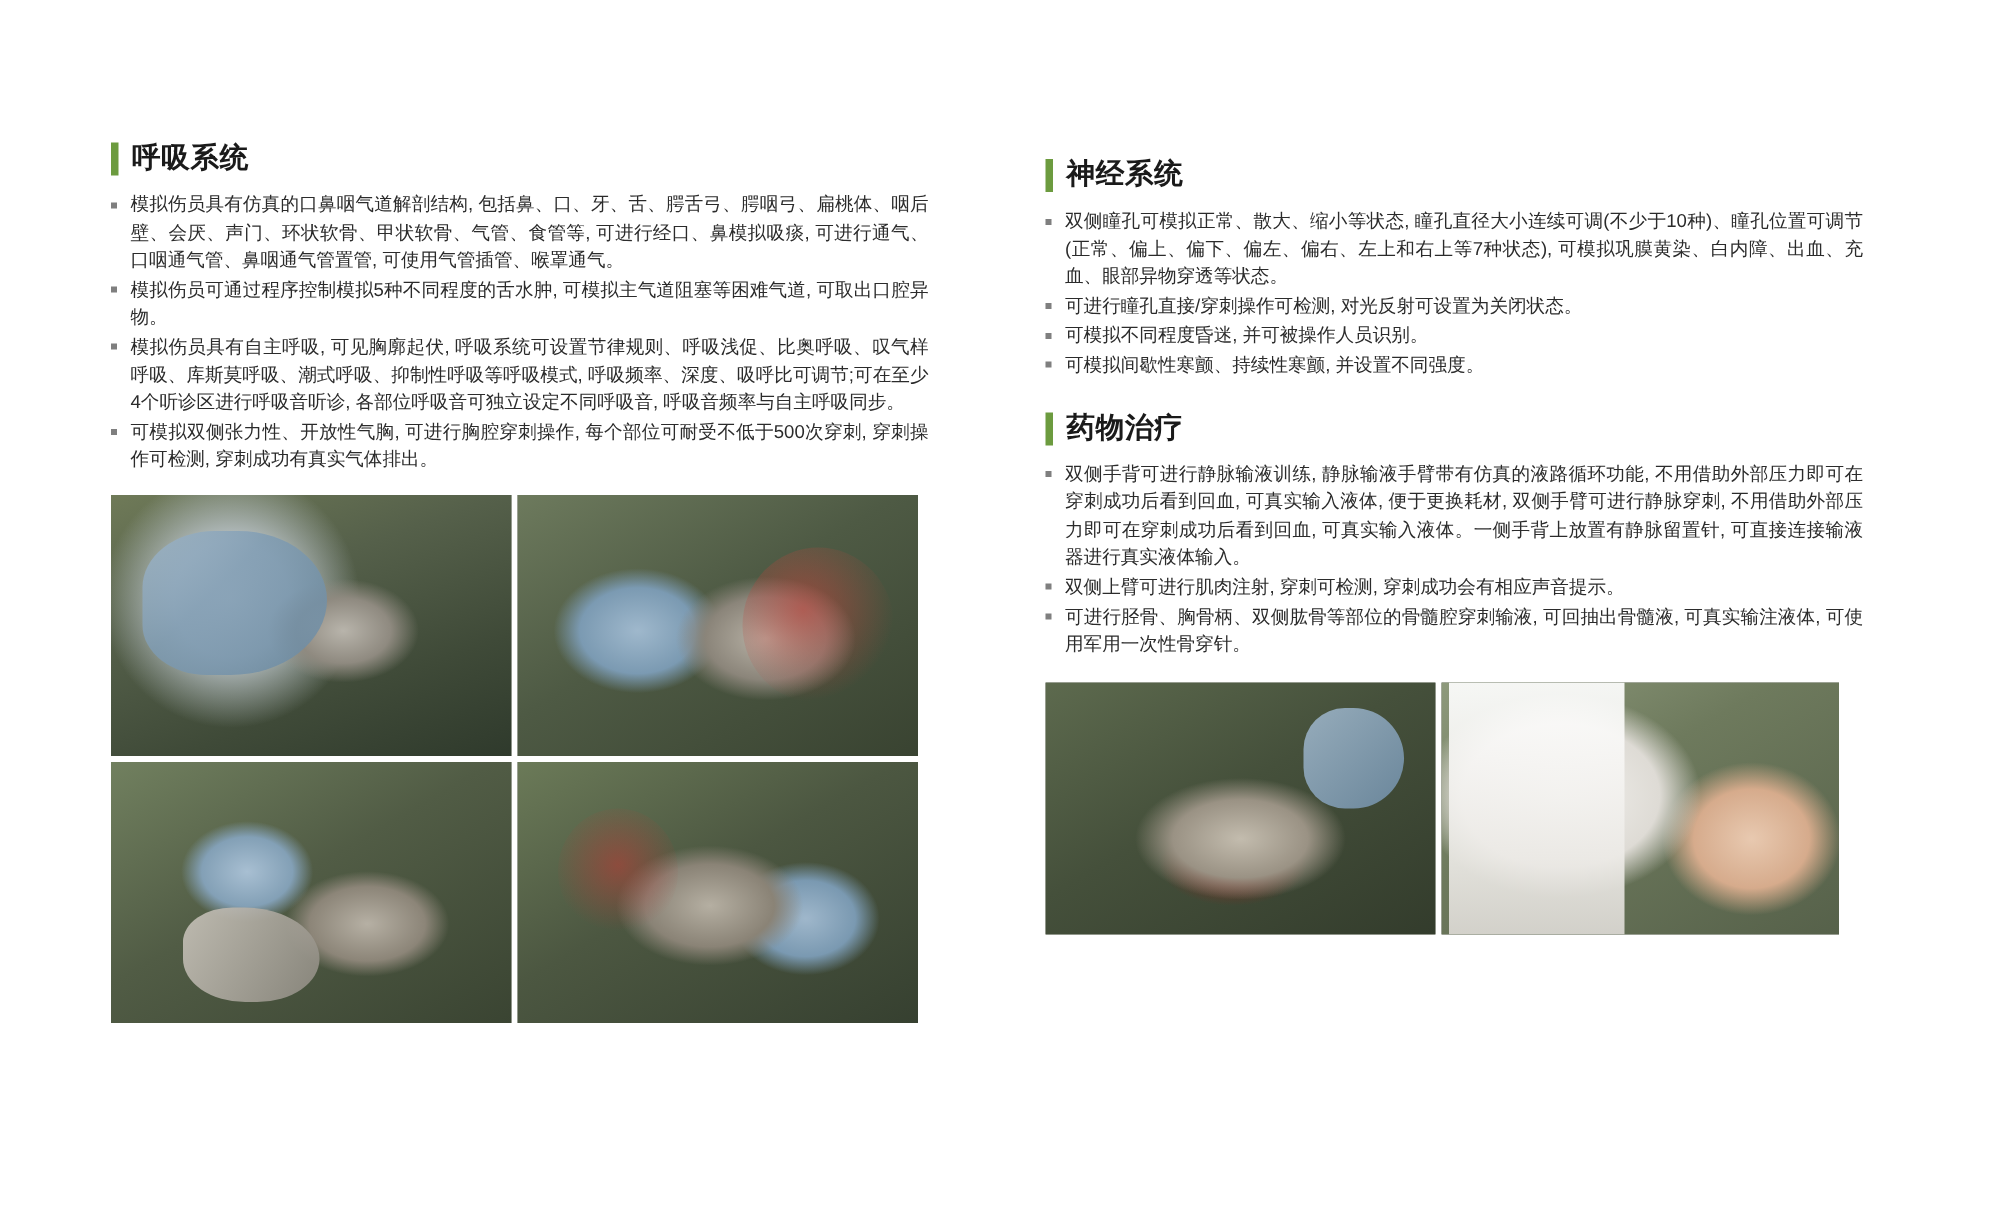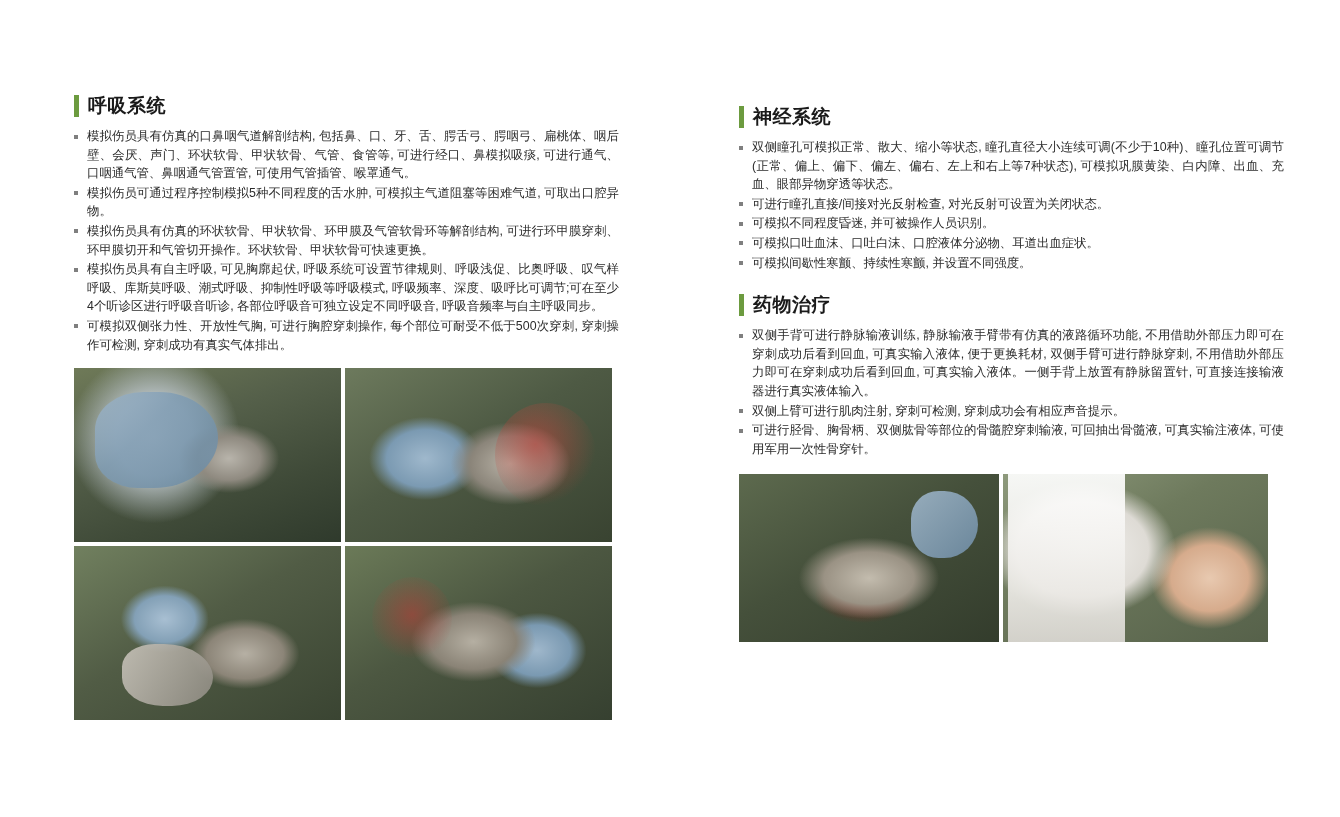--- a/index.html
+++ b/index.html
@@ -17,21 +17,21 @@
   .page {
     position: relative;
     width: 1236px;
     height: 817px;
   }
   .col {
     position: absolute;
     top: 0;
   }
   .col-left { left: 74px; width: 545px; }
-  .col-right { left: 739px; width: 545px; }
+  .col-right { left: 697px; width: 545px; }
 
   .section-heading {
     display: flex;
     align-items: center;
     margin-top: 0;
     margin-bottom: 10px;
   }
   .heading-bar {
     width: 5px;
     height: 22px;
@@ -194,21 +194,20 @@
   <div class="col col-left" style="top:95px;">
 
     <div class="section-heading">
       <div class="heading-bar"></div>
       <div class="heading-text">呼吸系统</div>
     </div>
 
     <ul class="bullets">
       <li>模拟伤员具有仿真的口鼻咽气道解剖结构, 包括鼻、口、牙、舌、腭舌弓、腭咽弓、扁桃体、咽后壁、会厌、声门、环状软骨、甲状软骨、气管、食管等, 可进行经口、鼻模拟吸痰, 可进行通气、口咽通气管、鼻咽通气管置管, 可使用气管插管、喉罩通气。</li>
       <li>模拟伤员可通过程序控制模拟5种不同程度的舌水肿, 可模拟主气道阻塞等困难气道, 可取出口腔异物。</li>
-      <li>模拟伤员具有仿真的环状软骨、甲状软骨、环甲膜及气管软骨环等解剖结构, 可进行环甲膜穿刺、环甲膜切开和气管切开操作。环状软骨、甲状软骨可快速更换。</li>
       <li>模拟伤员具有自主呼吸, 可见胸廓起伏, 呼吸系统可设置节律规则、呼吸浅促、比奥呼吸、叹气样呼吸、库斯莫呼吸、潮式呼吸、抑制性呼吸等呼吸模式, 呼吸频率、深度、吸呼比可调节;可在至少4个听诊区进行呼吸音听诊, 各部位呼吸音可独立设定不同呼吸音, 呼吸音频率与自主呼吸同步。</li>
       <li>可模拟双侧张力性、开放性气胸, 可进行胸腔穿刺操作, 每个部位可耐受不低于500次穿刺, 穿刺操作可检测, 穿刺成功有真实气体排出。</li>
     </ul>
 
     <div class="img-grid left-photos">
       <div class="photo p1">
           <div class="ph-sky"></div>
         </div>
       <div class="photo p2">
           <div class="ph-sky"></div>
@@ -224,23 +223,22 @@
 
   <div class="col col-right" style="top:106px;">
 
     <div class="section-heading">
       <div class="heading-bar"></div>
       <div class="heading-text">神经系统</div>
     </div>
 
     <ul class="bullets">
       <li>双侧瞳孔可模拟正常、散大、缩小等状态, 瞳孔直径大小连续可调(不少于10种)、瞳孔位置可调节(正常、偏上、偏下、偏左、偏右、左上和右上等7种状态), 可模拟巩膜黄染、白内障、出血、充血、眼部异物穿透等状态。</li>
-      <li>可进行瞳孔直接/间接对光反射检查, 对光反射可设置为关闭状态。</li>
+      <li>可进行瞳孔直接/穿刺操作可检测, 对光反射可设置为关闭状态。</li>
       <li>可模拟不同程度昏迷, 并可被操作人员识别。</li>
-      <li>可模拟口吐血沫、口吐白沫、口腔液体分泌物、耳道出血症状。</li>
       <li>可模拟间歇性寒颤、持续性寒颤, 并设置不同强度。</li>
     </ul>
 
     <div class="section-heading" style="margin-top:22px;text-align:center;">
       <div class="heading-bar"></div>
       <div class="heading-text">药物治疗</div>
     </div>
 
     <ul class="bullets">
       <li>双侧手背可进行静脉输液训练, 静脉输液手臂带有仿真的液路循环功能, 不用借助外部压力即可在穿刺成功后看到回血, 可真实输入液体, 便于更换耗材, 双侧手臂可进行静脉穿刺, 不用借助外部压力即可在穿刺成功后看到回血, 可真实输入液体。一侧手背上放置有静脉留置针, 可直接连接输液器进行真实液体输入。</li>

